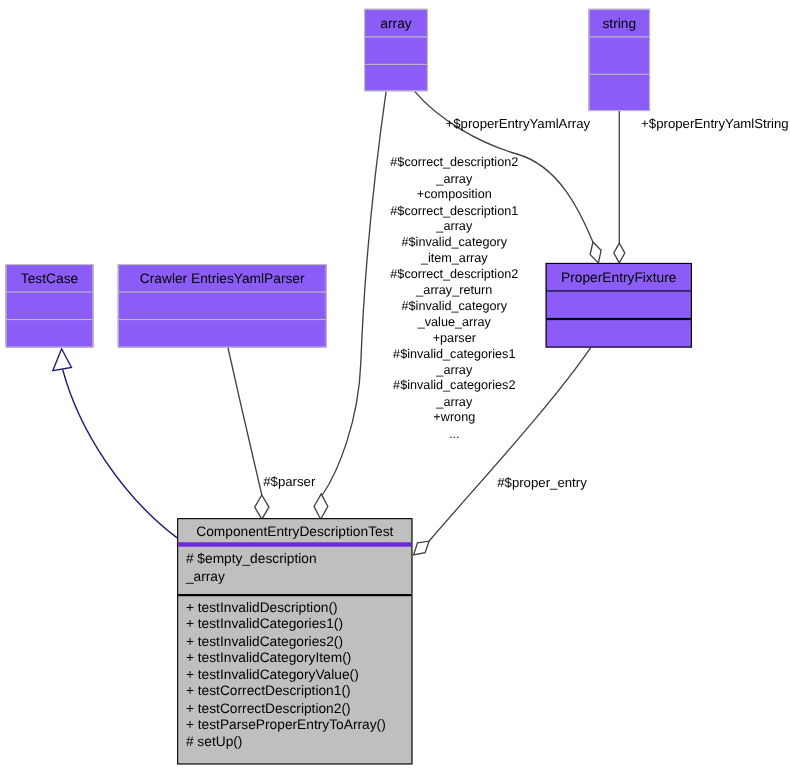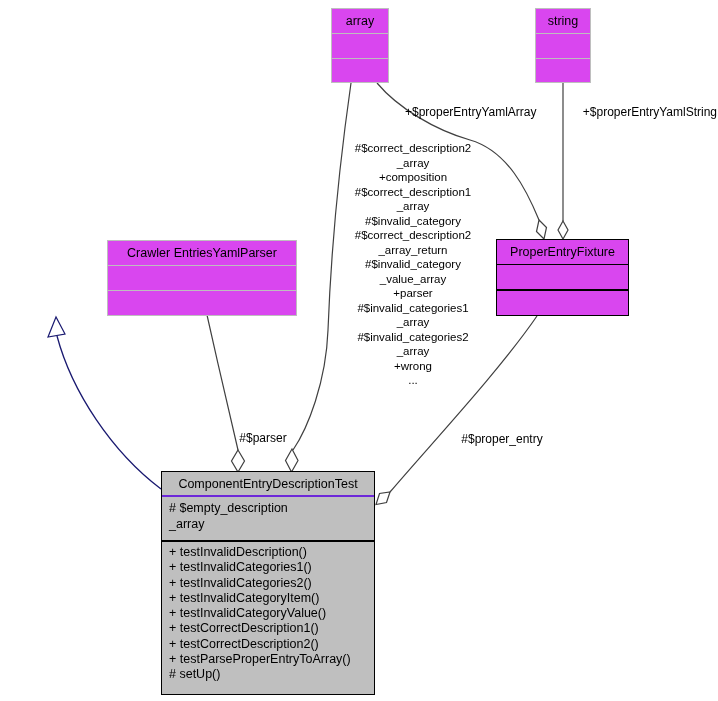--- a/index.html
+++ b/index.html
@@ -9,38 +9,38 @@
     background:#ffffff;
     font-family:"Liberation Sans", sans-serif;
     color:#000000;
     overflow:hidden;
   }
   #edges-layer{position:absolute;left:0;top:0;width:718px;height:701px;pointer-events:none;}
 
   .node{
     position:absolute;
     box-sizing:border-box;
-    background:#d946ef;
+    background:#8b5cf6;
     display:flex;flex-direction:column;
   }
   .node.light{border:1px solid #bebebe;}
   .node.dark{border:1px solid #000000;}
   .node.main{border:1px solid #000000;background:#bfbfbf;}
 
   .node-title{
     box-sizing:border-box;
     height:25px;
     display:flex;align-items:center;justify-content:center;
     font-size:12.5px;
     white-space:nowrap;
     overflow:hidden;
   }
   .node.light .node-title{border-bottom:1px solid #bebebe;}
   .node.dark .node-title{border-bottom:1px solid #000000;text-align:center;}
-  .node.main .node-title{border-bottom:2px solid #6d28d9;}
+  .node.main .node-title{border-bottom:4px solid #6d28d9;}
 
   .node-row{box-sizing:border-box;flex:1;}
   .node.light .node-row + .node-row{border-top:1px solid #bebebe;}
   .node.dark .node-row + .node-row{border-top:2px solid #000000;}
 
   .node-attrs{
     box-sizing:border-box;
     height:43px;
     padding:3px 0 0 7px;
     font-size:12.5px;
@@ -90,26 +90,31 @@
     <path d="M 537 316 C 500 370, 430 445, 390 492" fill="none" stroke="#404040" stroke-width="1.2"></path>
     <polygon points="390,492 386.5,502.5 376,504.5 379.5,493.5" fill="#ffffff" stroke="#404040" stroke-width="1.2"></polygon>
   </svg>
 
   <div class="node light" style="left:331px;top:8px;width:58px;height:75px">
     <div class="node-title">array</div>
     <div class="node-row"></div>
     <div class="node-row"></div>
   </div>
 
-  <div class="node light" style="left:535px;top:8px;width:56px;height:75px">
+  <div class="node light" style="left:535px;top:8px;width:56px;height:93px">
     <div class="node-title">string</div>
     <div class="node-row"></div>
     <div class="node-row"></div>
   </div>
 
+  <div class="node light" style="left:5px;top:240px;width:80px;height:76px">
+    <div class="node-title">TestCase</div>
+    <div class="node-row"></div>
+    <div class="node-row"></div>
+  </div>
 
   <div class="node light" style="left:107px;top:240px;width:190px;height:76px">
     <div class="node-title">Crawler EntriesYamlParser</div>
     <div class="node-row"></div>
     <div class="node-row"></div>
   </div>
 
   <div class="node dark" style="left:496px;top:239px;width:133px;height:77px">
     <div class="node-title">ProperEntryFixture</div>
     <div class="node-row"></div>
@@ -139,30 +144,31 @@
 
   <div class="edge-label" style="left:567px;top:105px;width:150px;text-align:right">+$properEntryYamlString</div>
 
   <div class="edge-label center-label" style="left:333px;top:141px;width:160px">
       <div class="usage-line">#$correct_description2</div>
       <div class="usage-line">_array</div>
       <div class="usage-line">+composition</div>
       <div class="usage-line">#$correct_description1</div>
       <div class="usage-line">_array</div>
       <div class="usage-line">#$invalid_category</div>
+      <div class="usage-line">_item_array</div>
       <div class="usage-line">#$correct_description2</div>
       <div class="usage-line">_array_return</div>
       <div class="usage-line">#$invalid_category</div>
       <div class="usage-line">_value_array</div>
       <div class="usage-line">+parser</div>
       <div class="usage-line">#$invalid_categories1</div>
       <div class="usage-line">_array</div>
       <div class="usage-line">#$invalid_categories2</div>
       <div class="usage-line">_array</div>
       <div class="usage-line">+wrong</div>
       <div class="usage-line">...</div>
     </div>
 
   <div class="edge-label" style="left:227px;top:431px;width:72px;text-align:center">#$parser</div>
 
-  <div class="edge-label" style="left:452px;top:432px;width:100px;text-align:center">#$proper_entry</div>
+  <div class="edge-label" style="left:452px;top:432px;width:100px;text-align:left">#$proper_entry</div>
 
 </div>
 
 </body></html>

